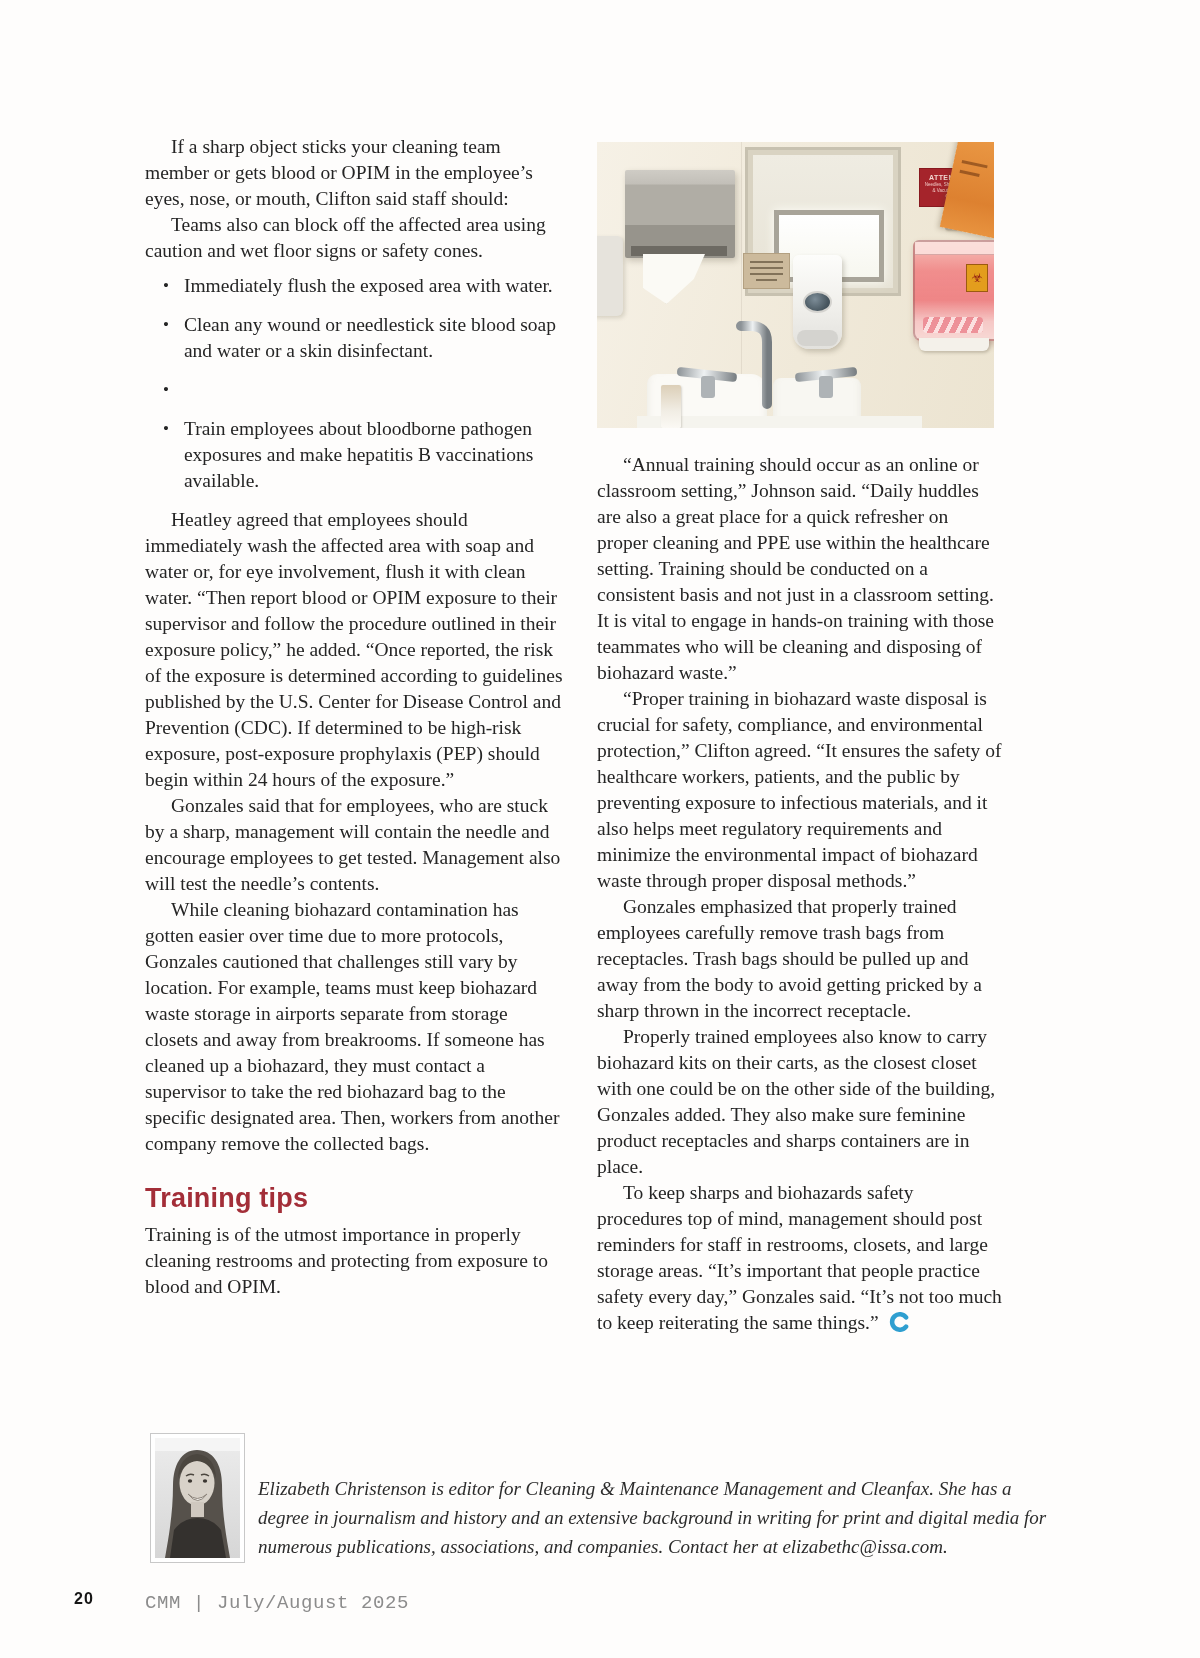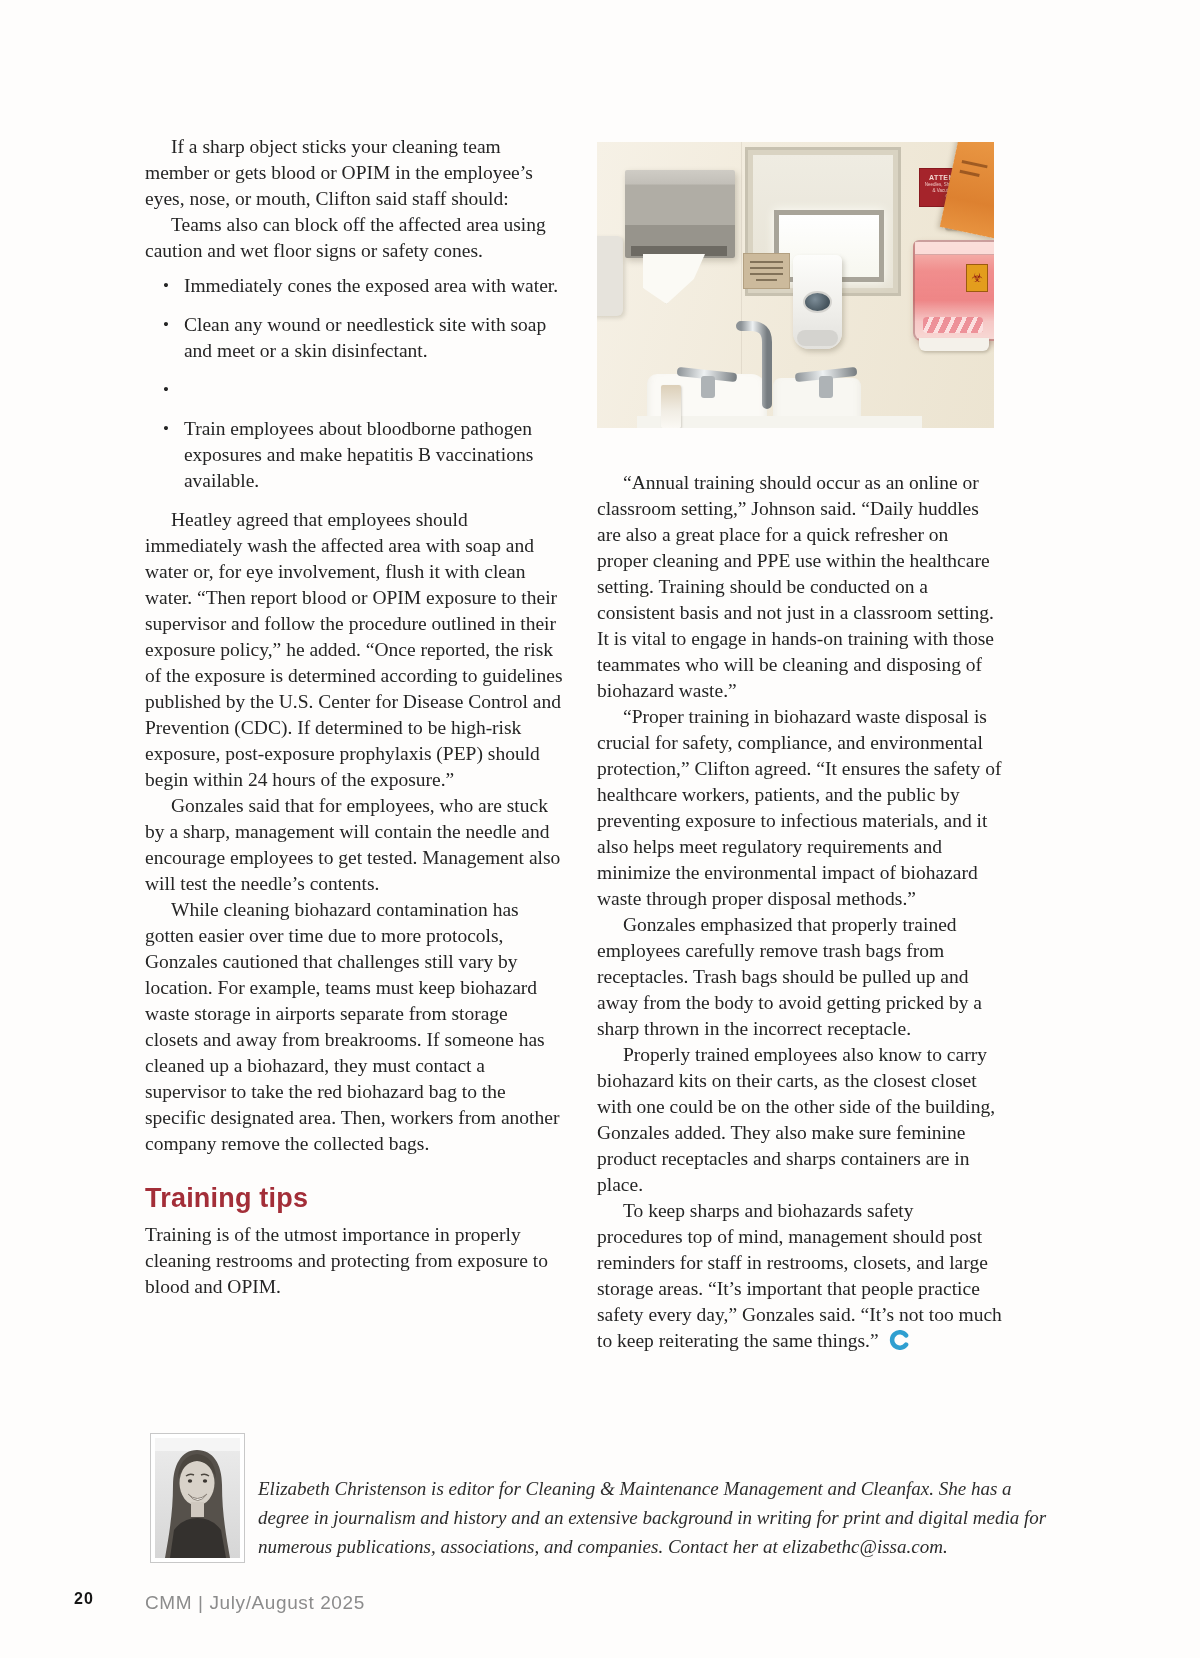--- a/index.html
+++ b/index.html
@@ -6,21 +6,21 @@
   body {
     width:1200px; height:1658px; position:relative;
     background:#fefdfc;
     font-family:"Liberation Serif", serif;
     color:#252525;
     overflow:hidden;
   }
   
   .col { position:absolute; }
   .col-left  { left:145px; top:134px; width:418px; }
-  .col-right { left:597px; top:452px; width:406px;margin-top:18px; }
+  .col-right { left:597px; top:452px; width:406px; }
   .col p { margin:0; font-size:19.5px; line-height:26px; text-align:left; }
   .ind { text-indent:26px; }
   ul.bullets { list-style:none; margin:9px 0 10px 0; padding:0 0 0 18px; }
   ul.bullets li { display:flex; gap:15px; margin-bottom:13px; font-size:19.5px; line-height:26px; }
   ul.bullets .dot { flex:0 0 auto; font-size:17px; line-height:26px; }
   h2.training {
     font-family:"Liberation Sans", sans-serif; font-weight:700;
     font-size:27px; letter-spacing:0.2px; margin:26px 0 8px 0;
   }
   .endmark-icon { display:inline-block; vertical-align:-3px; margin-left:6px; }
@@ -66,38 +66,38 @@
   .sink-base { left:40px; top:274px; width:285px; height:12px; background:#f5f4ee; }
   .cup { left:64px; top:243px; width:20px; height:43px; background:linear-gradient(180deg,#dccfb8 0%,#f1ede4 60%,#fbf9f4 100%); border-radius:2px; box-shadow:1px 1px 2px rgba(80,70,50,0.2); }
   .faucet-svg { left:66px; top:172px; }
 
   
   .bio-photo { position:absolute; left:150px; top:1433px; width:95px; height:130px; }
   .bio-text { position:absolute; left:258px; top:1455px; width:800px; font-style:italic; font-size:19px; line-height:29px; color:#2c2c2c; }
 
   
   .page-number { position:absolute; left:74px; top:1590px; font-family:"Liberation Sans",sans-serif; font-weight:700; font-size:16px; color:#161616; letter-spacing:1px; }
-  .footer-info { position:absolute; left:145px; top:1592px; font-family:Liberation Sans, sans-serif; font-size:19px; color:#8c8c8c; letter-spacing:0.6px; }
+  .footer-info { position:absolute; left:145px; top:1592px; font-family:Liberation Mono, monospace; font-size:19px; color:#8c8c8c; letter-spacing:0.6px; }
 </style>
 </head>
 <body>
 
 <div>
 
   <div class="col col-left">
     <p class="ind">If a sharp object sticks your cleaning team member or gets blood or OPIM in the employee’s eyes, nose, or mouth, Clifton said staff should:</p>
     <p class="ind">Teams also can block off the affected area using caution and wet floor signs or safety cones.</p>
     <ul class="bullets">
       <li>
           <span class="dot">•</span>
-          <span>Immediately cones the exposed area with water.</span>
-        </li>
-      <li>
-          <span class="dot">•</span>
-          <span>Clean any wound or needlestick site with soap and meet or a skin disinfectant.</span>
+          <span>Immediately flush the exposed area with water.</span>
+        </li>
+      <li>
+          <span class="dot">•</span>
+          <span>Clean any wound or needlestick site blood soap and water or a skin disinfectant.</span>
         </li>
       <li>
           <span class="dot">•</span>
         </li>
       <li>
           <span class="dot">•</span>
           <span>Train employees about bloodborne pathogen exposures and make hepatitis B vaccinations available.</span>
         </li>
     </ul>
     <p class="ind">Heatley agreed that employees should immediately wash the affected area with soap and water or, for eye involvement, flush it with clean water. “Then report blood or OPIM exposure to their supervisor and follow the procedure outlined in their exposure policy,” he added. “Once reported, the risk of the exposure is determined according to guidelines published by the U.S. Center for Disease Control and Prevention (CDC). If determined to be high-risk exposure, post-exposure prophylaxis (PEP) should begin within 24 hours of the exposure.”</p>

